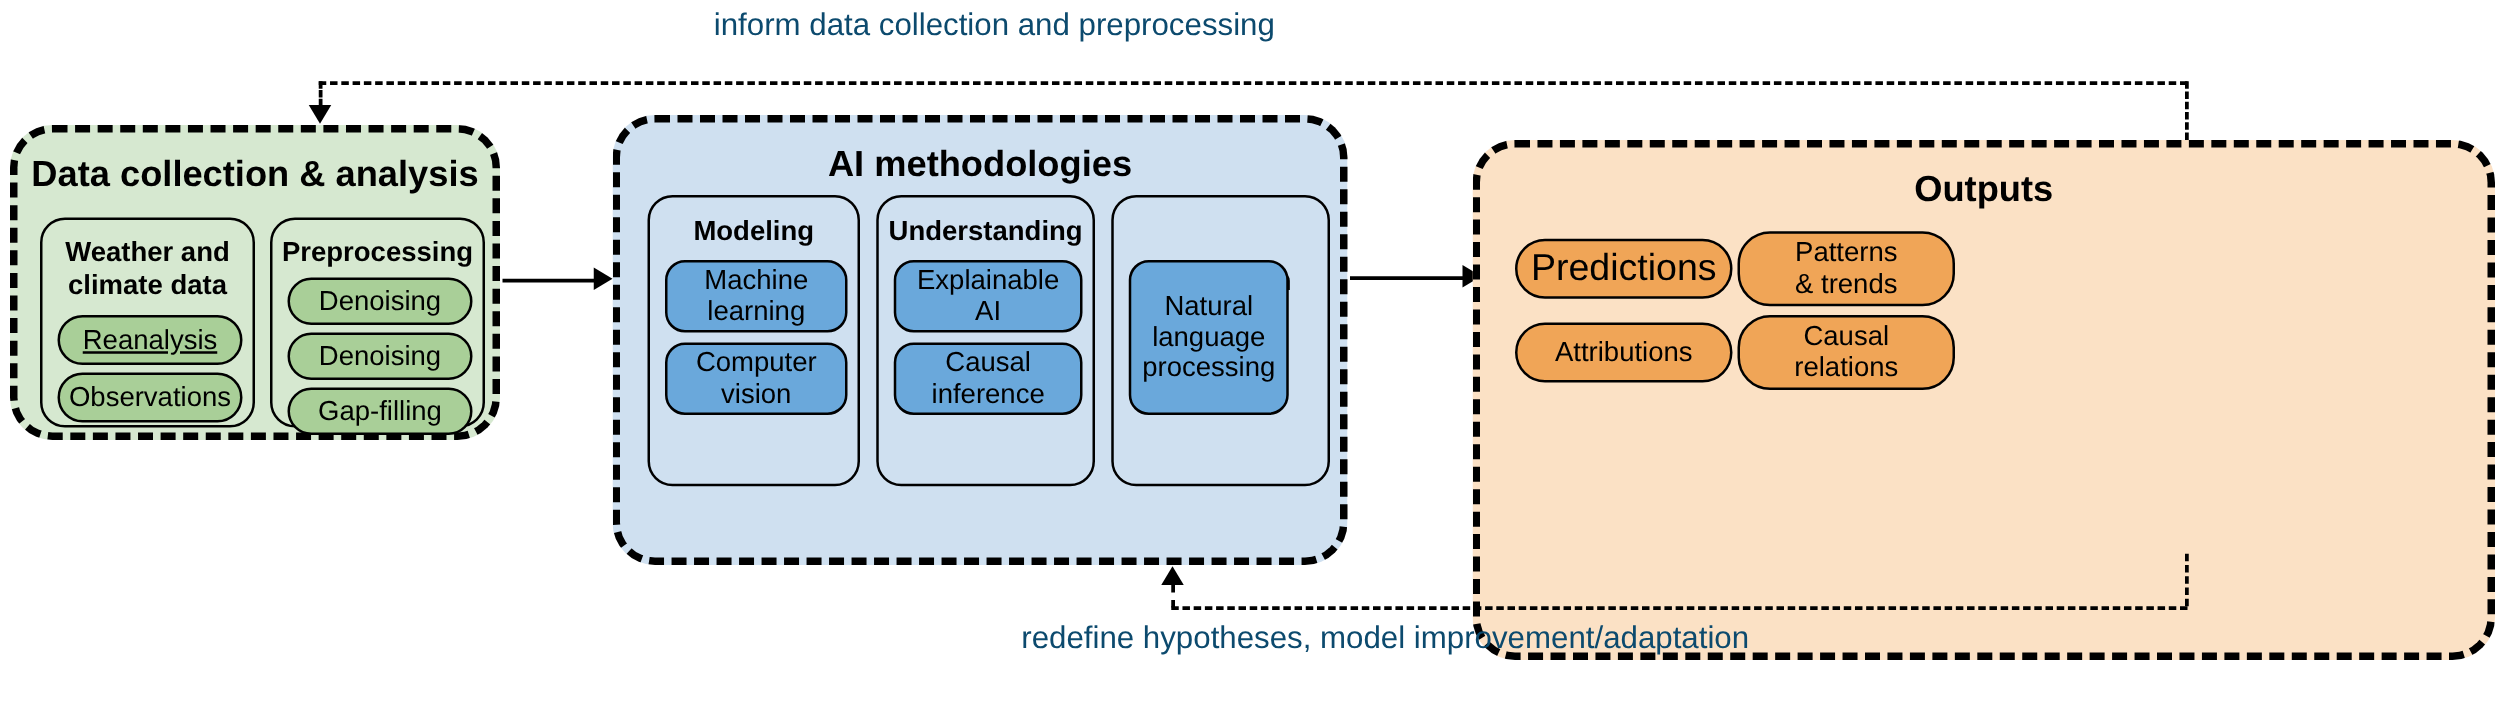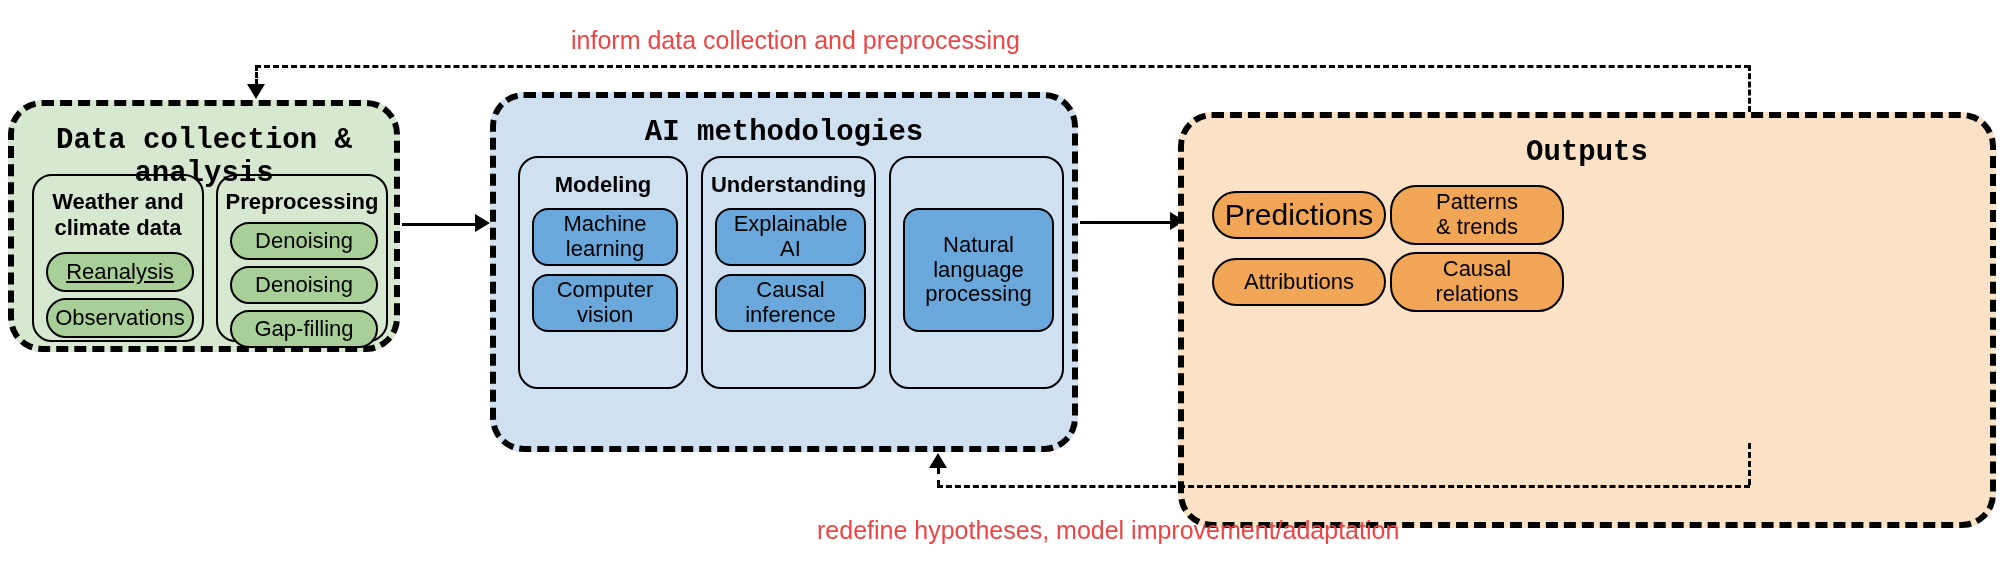--- a/index.html
+++ b/index.html
@@ -1,31 +1,31 @@
 <!DOCTYPE html>
 <html><head>
 <meta charset="utf-8">
 <style>
   html,body{margin:0;padding:0;background:#ffffff;}
   body{font-family:"Liberation Sans","DejaVu Sans",sans-serif;}
   #canvas{position:relative;width:2004px;height:561px;overflow:hidden;background:#fff;}
 
-  .lbl{position:absolute;color:#ef4444;white-space:nowrap;margin-top:20px;}
+  .lbl{position:absolute;color:#0c4a6e;white-space:nowrap;}
   .anno{font-size:25px;line-height:1;}
 
   
   .mainbox{
     position:absolute;
     border:6px dashed #000;
     border-radius:34px;
     box-sizing:border-box;
   }
   .mainbox .title{
     position:absolute;left:0;right:0;text-align:center;
-    font-weight:bold;color:#000;font-family:Liberation Mono, monospace;
+    font-weight:bold;color:#000;
   }
 
   
   .panel{
     position:absolute;
     border:2.5px solid #000;
     border-radius:20px;
     box-sizing:border-box;
     background:transparent;
   }
@@ -116,21 +116,21 @@
         <span>AI</span>
       </div>
       <div class="pill" style="left:12px;top:116px;width:151px;height:58px;border-radius:16px;background:#6aa8db;font-size:22px;flex-direction:column;">
         <span>Causal</span>
         <span>inference</span>
       </div>
     </div>
 
     <div class="panel" style="left:393px;top:58px;width:175px;height:233px;">
       <div class="ptitle" style="top:26px;margin-top:28px;">Integration</div>
-      <div class="pill" style="left:12px;top:50px;width:151px;height:124px;border-radius:16px;background:#6aa8db;font-size:22px;flex-direction:column;">
+      <div class="pill" style="left:12px;top:50px;width:128px;height:124px;border-radius:16px;background:#6aa8db;font-size:22px;flex-direction:column;">
         <span>Natural</span>
         <span>language</span>
         <span>processing</span>
       </div>
     </div>
   </div>
 
   <div class="hline" style="left:1080px;top:221px;width:92px;"></div>
   <div class="arrowR" style="left:1170px;top:212px;"></div>
 

